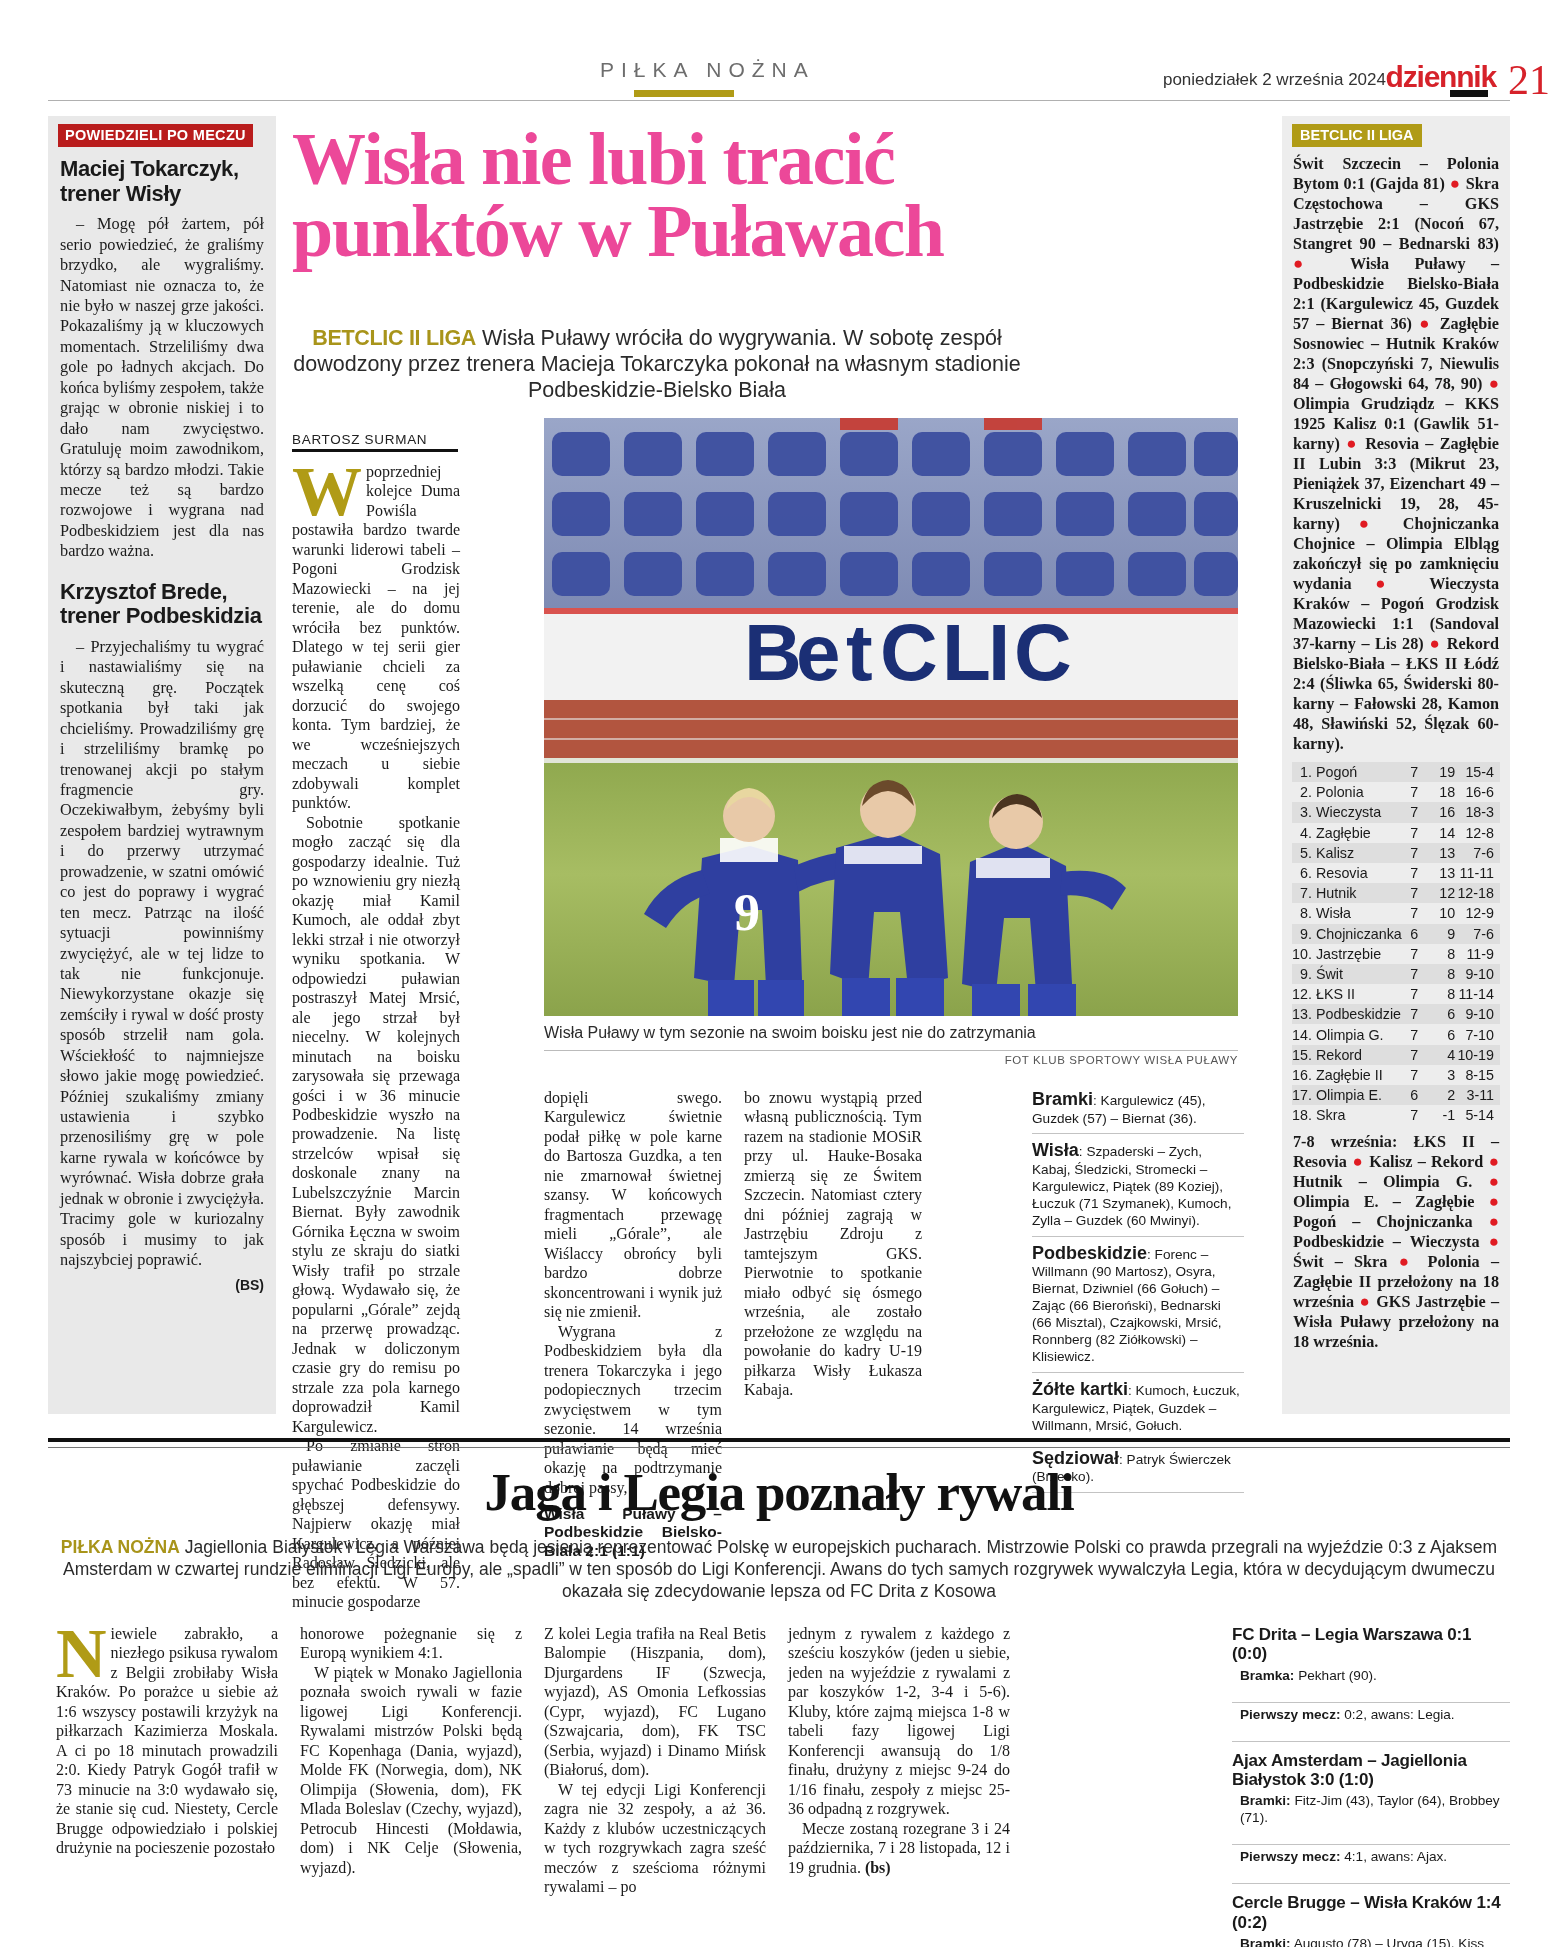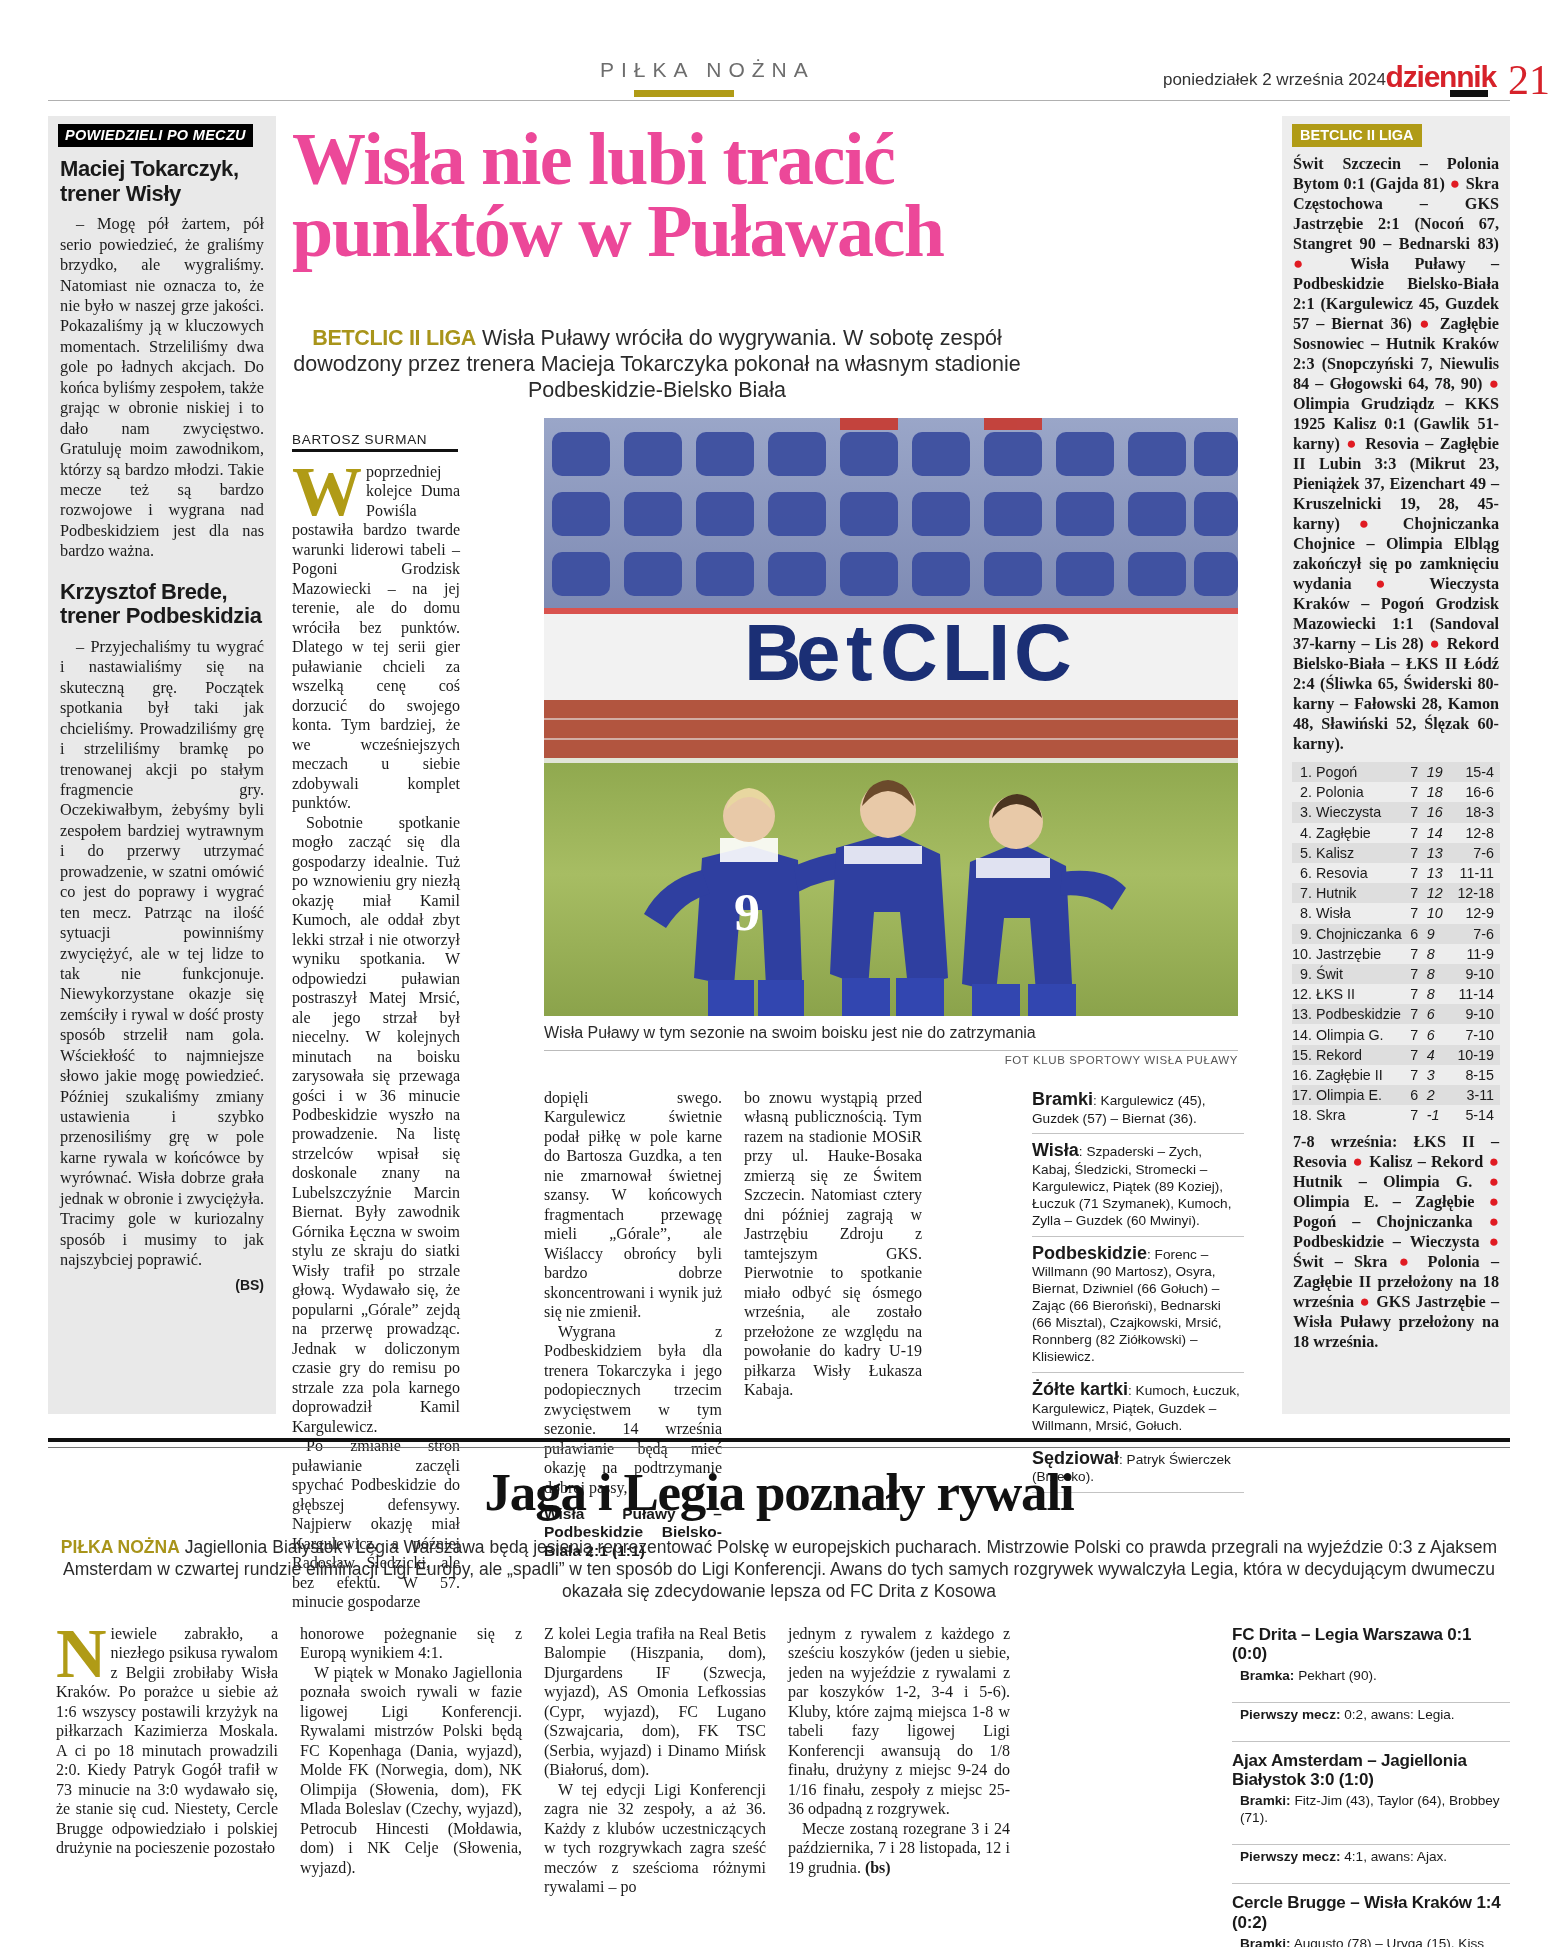--- a/index.html
+++ b/index.html
@@ -43,23 +43,23 @@
     position:absolute; right:8px; top:56px;
     font-size:42px; color:#d6222a; font-family:Liberation Serif, serif; font-weight:400;
   }
 
   
   .quotebox{
     position:absolute; left:48px; top:116px; width:228px; height:1298px;
     background:#e9e9e9;
   }
   .qb-tag{
-    display:inline-block; background:#000000; color:#fff;
+    display:inline-block; background:#b91c1c; color:#fff;
     font-size:14.5px; font-weight:bold; letter-spacing:.3px;
-    padding:3px 7px 4px 7px; margin:8px 0 0 10px;font-style:italic;
+    padding:3px 7px 4px 7px; margin:8px 0 0 10px;
   }
   .qb-name{
     margin:10px 12px 4px 12px; font-size:22px; font-weight:bold;
     line-height:1.12; letter-spacing:-.4px;
   }
   .qb-name.second{ margin-top:18px; }
   .qb-body{
     margin:8px 12px 0 12px; font-family:"Liberation Serif", serif;
     font-size:16.3px; line-height:1.255; text-align:justify; text-indent:16px;
     hyphens:auto;
@@ -159,21 +159,21 @@
   }
   .dot{ color:#e01b22; font-size:17px; line-height:0; }
   .tbl{ margin:6px 10px 0 10px; width:208px; border-collapse:collapse;
         font-size:14.3px; }
   .tbl td{ padding:2.1px 0; }
   .tbl tr:nth-child(odd){ background:#dedede; }
   .tbl tr:nth-child(even){ background:#ededed; }
   .tbl .c-rank{ width:24px; text-align:right; padding-right:4px; }
   .tbl .c-team{ text-align:left; }
   .tbl .c-m{ width:30px; text-align:center; }
-  .tbl .c-p{ width:32px; text-align:left;font-style:italic; }
+  .tbl .c-p{ width:32px; text-align:right; }
   .tbl .c-g{ width:50px; text-align:right; padding-right:6px; }
   .rail-next{
     margin:7px 11px 0 11px; font-family:"Liberation Serif", serif;
     font-size:16.2px; line-height:1.235; text-align:justify; font-weight:bold;
     hyphens:auto;
   }
 
   
   .big-divider{
     position:absolute; left:48px; top:1438px; width:1462px; height:4px; background:#111;

